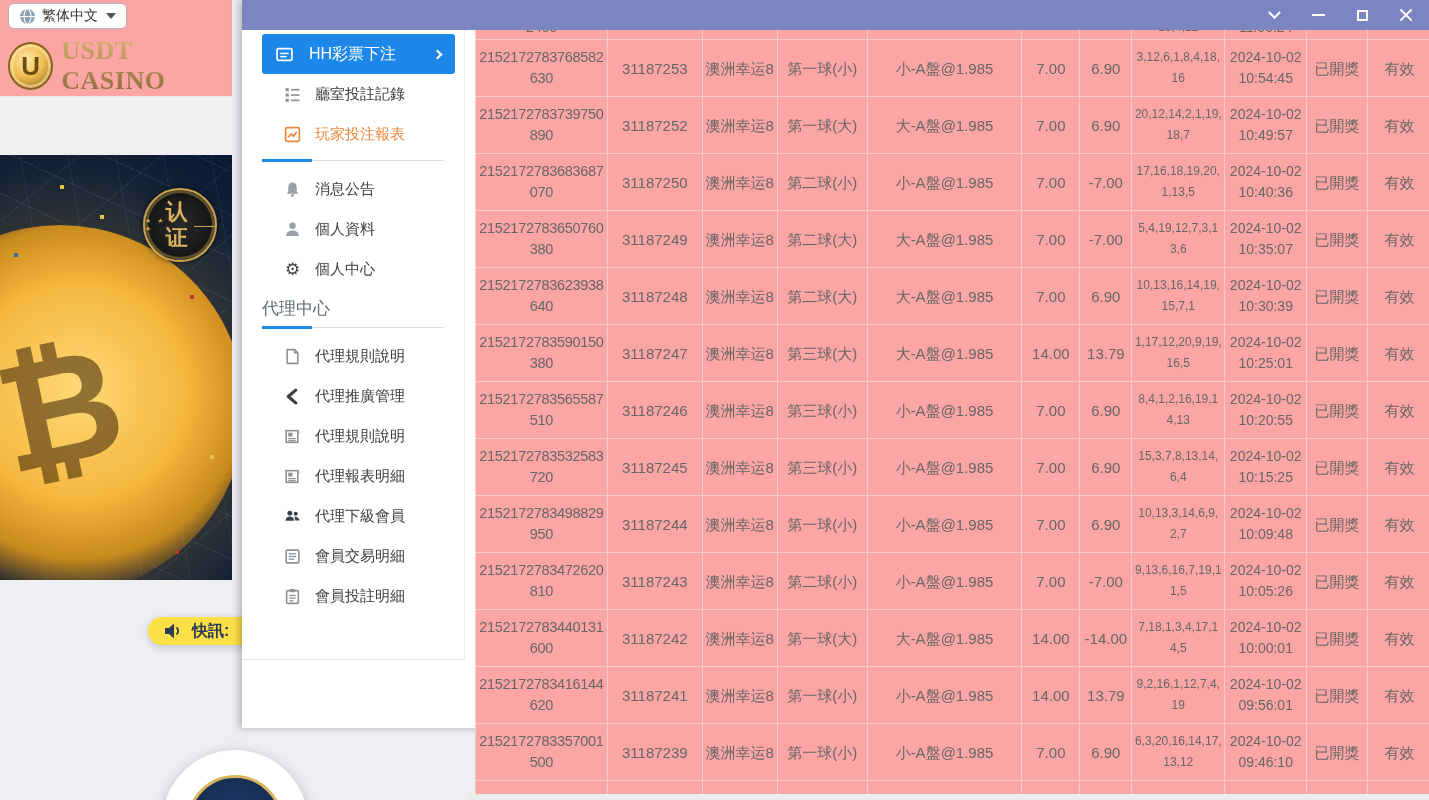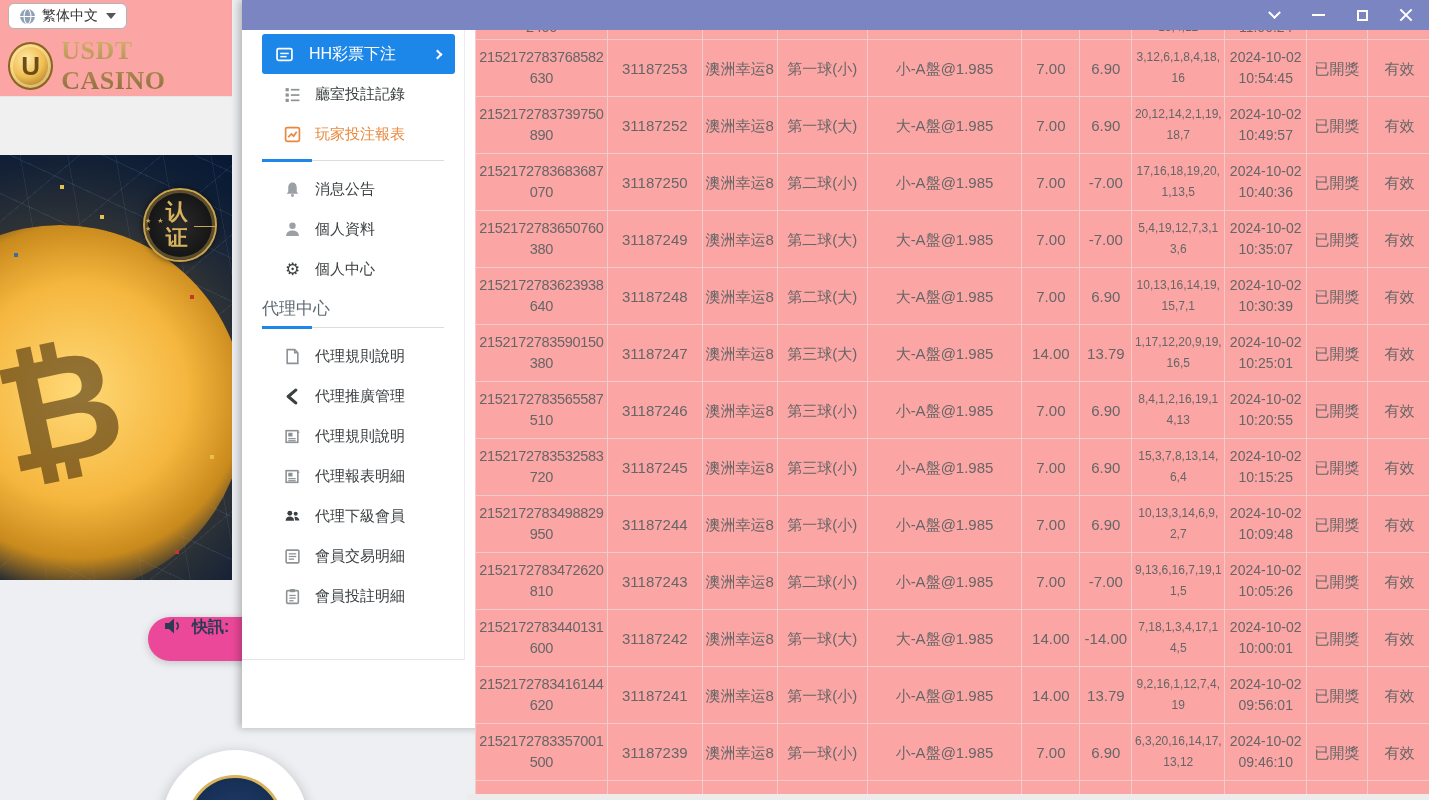--- a/index.html
+++ b/index.html
@@ -36,22 +36,22 @@
   .dot{position:absolute;width:4px;height:4px;}
   .cert-badge{position:absolute;left:143px;top:33px;width:74px;height:74px;border-radius:50%;
     background:radial-gradient(#2a2a2a,#0b0b0b);border:2px solid #c9a44f;
     box-shadow:inset 0 0 0 3px rgba(201,164,79,.4),0 0 6px rgba(0,0,0,.6);
     display:flex;flex-direction:row;align-items:center;justify-content:center;color:#d8b25e;}
   .cert-badge .stars{font-size:7px;letter-spacing:2px;line-height:8px;color:#caa552;}
   .cert-badge .cert-txt{font-size:22px;font-weight:bold;line-height:26px;}
   .cert-badge .bar{width:34px;height:1px;background:#caa552;margin-top:3px;}
 
   .lower-left{position:absolute;left:0;top:580px;width:232px;height:220px;background:#edeff2;z-index:1;}
-  .news-pill{position:absolute;left:148px;top:617px;width:110px;height:44px;background:#ec4899;border-radius:22px 0 0 22px;
-    box-shadow:0 2px 8px rgba(0,0,0,.18);display:flex;gap:8px;padding-left:16px;z-index:2;}
+  .news-pill{position:absolute;left:148px;top:617px;width:110px;height:28px;background:#fde047;border-radius:22px 0 0 22px;
+    box-shadow:0 2px 8px rgba(0,0,0,.18);display:flex;align-items:center;gap:8px;padding-left:16px;z-index:2;}
   .news-pill .txt{font-size:16px;font-weight:bold;color:#2b3b52;}
   .float-coin{position:absolute;left:162px;top:750px;width:146px;height:146px;border-radius:50%;background:#fff;
     box-shadow:0 4px 14px rgba(0,0,0,.25);display:flex;align-items:center;justify-content:center;z-index:2;}
   .float-coin .inner{width:96px;height:96px;border-radius:50%;background:radial-gradient(#1f3e70,#122948);
     border:3px solid #d9b45c;display:flex;align-items:center;justify-content:center;color:#e9c063;font-size:44px;font-weight:bold;}
 
   
   .right-strip{position:absolute;left:1421px;top:0;width:8px;height:800px;z-index:3;
     background:linear-gradient(#4a2a18 0%,#5a2e1a 4%,#2a1410 10%,#140d0d 22%,#0a0a0c 45%,#070708 70%,#17171a 88%,#0d0d0f 100%);}
 

